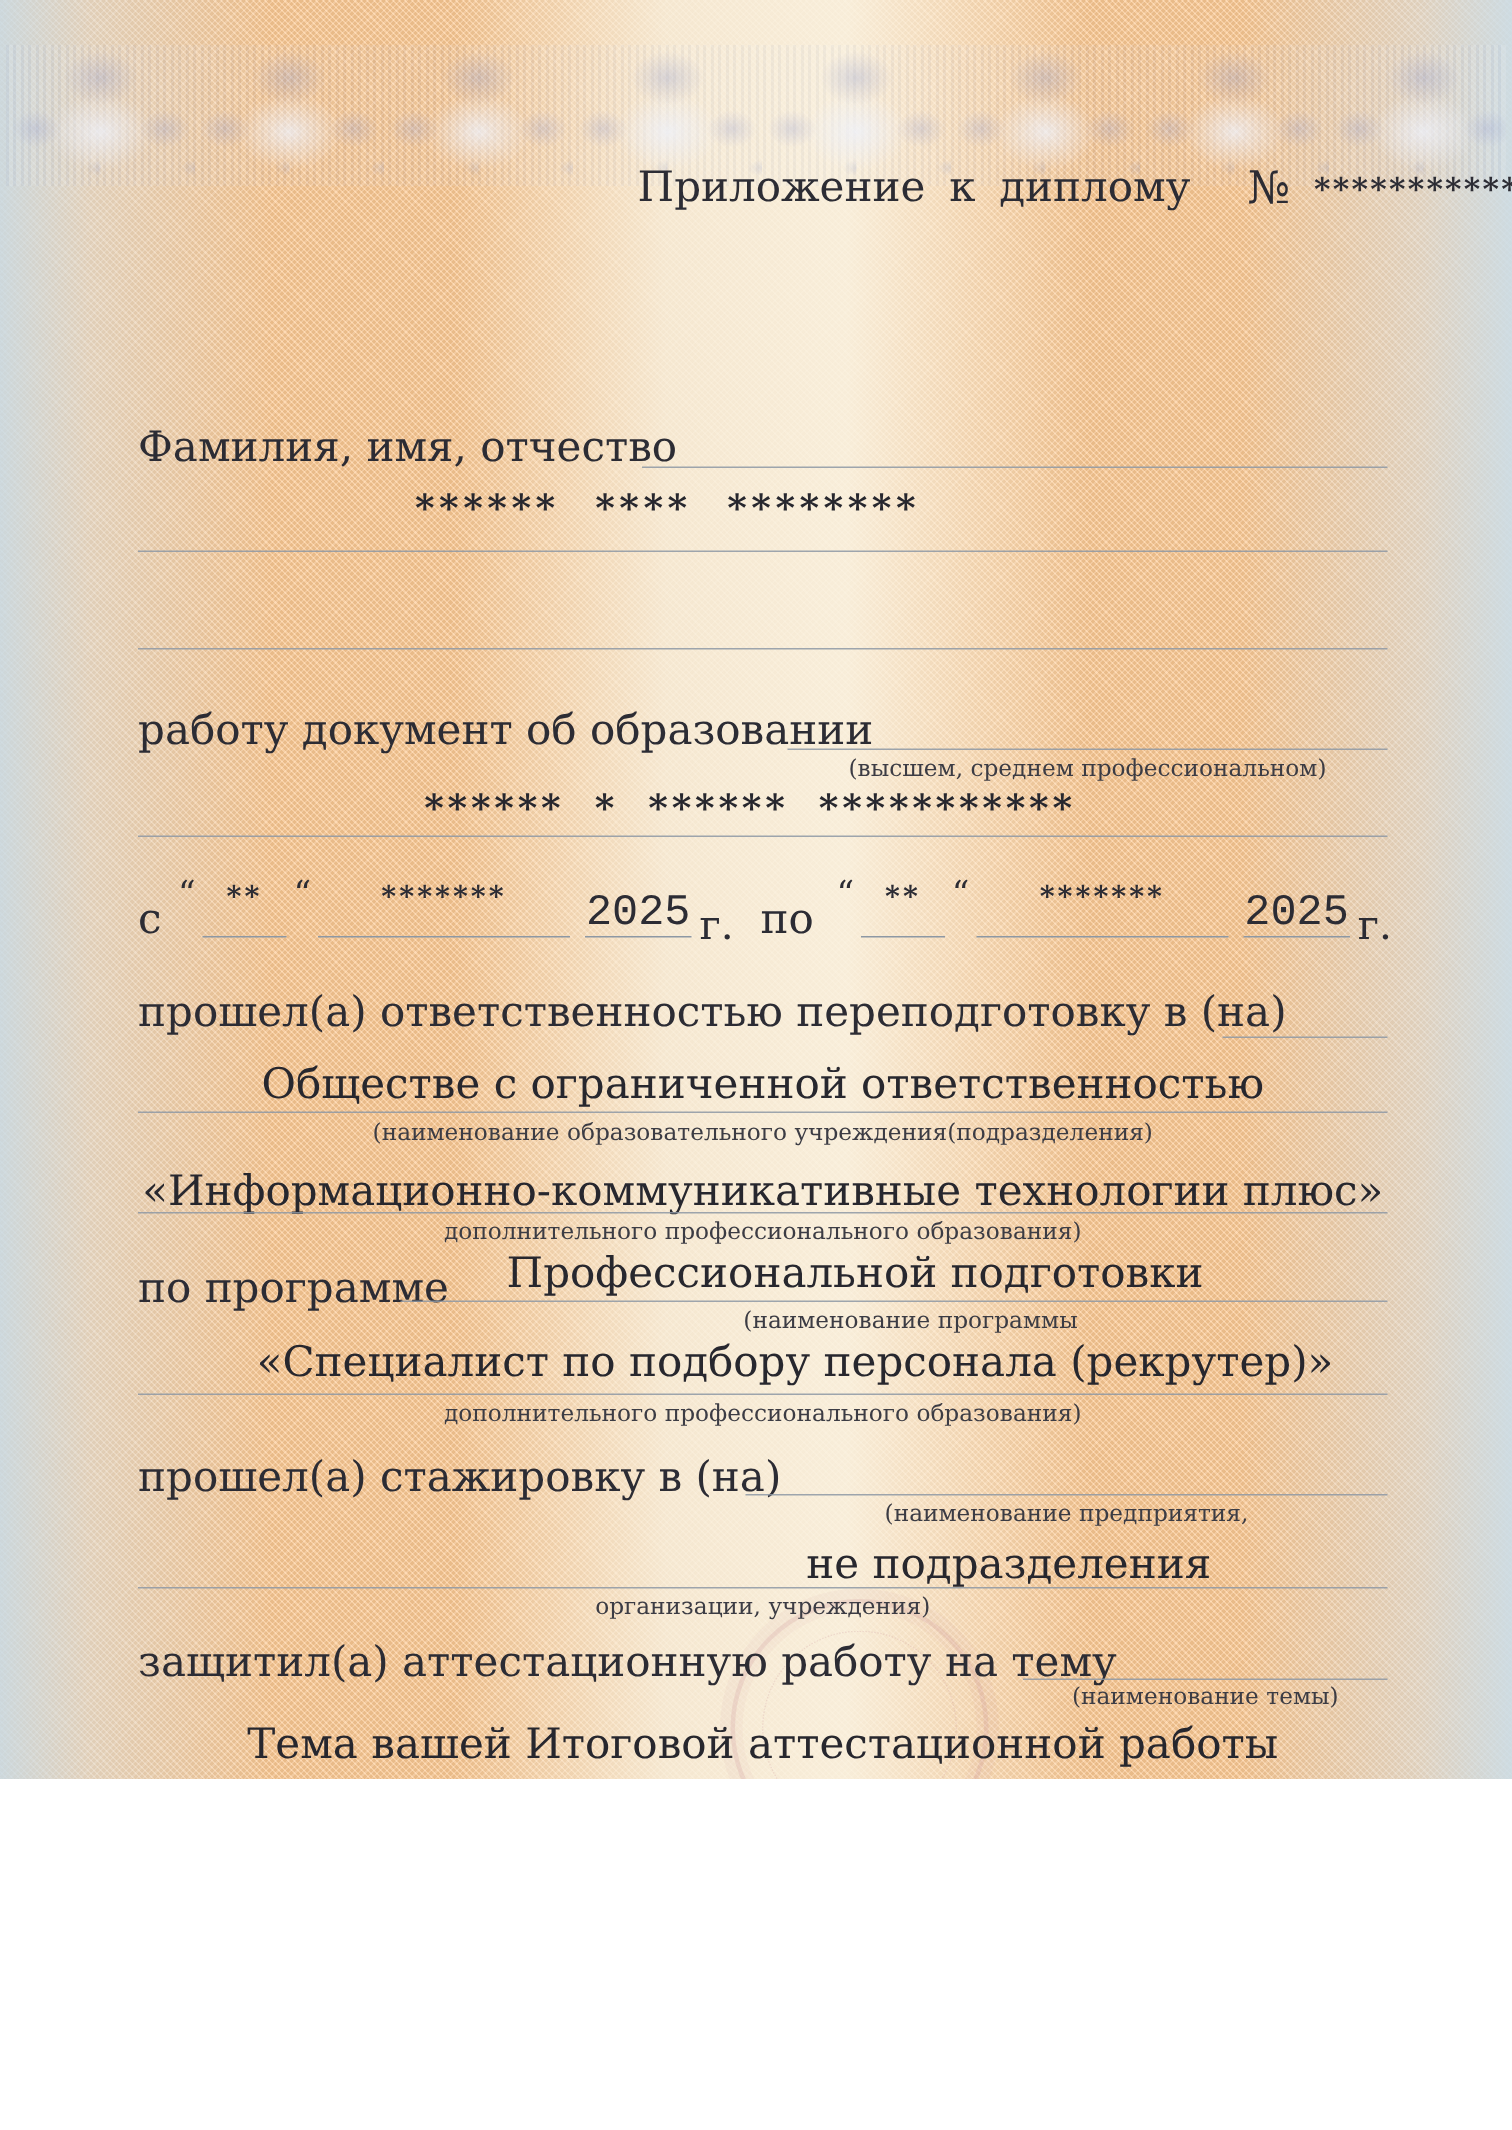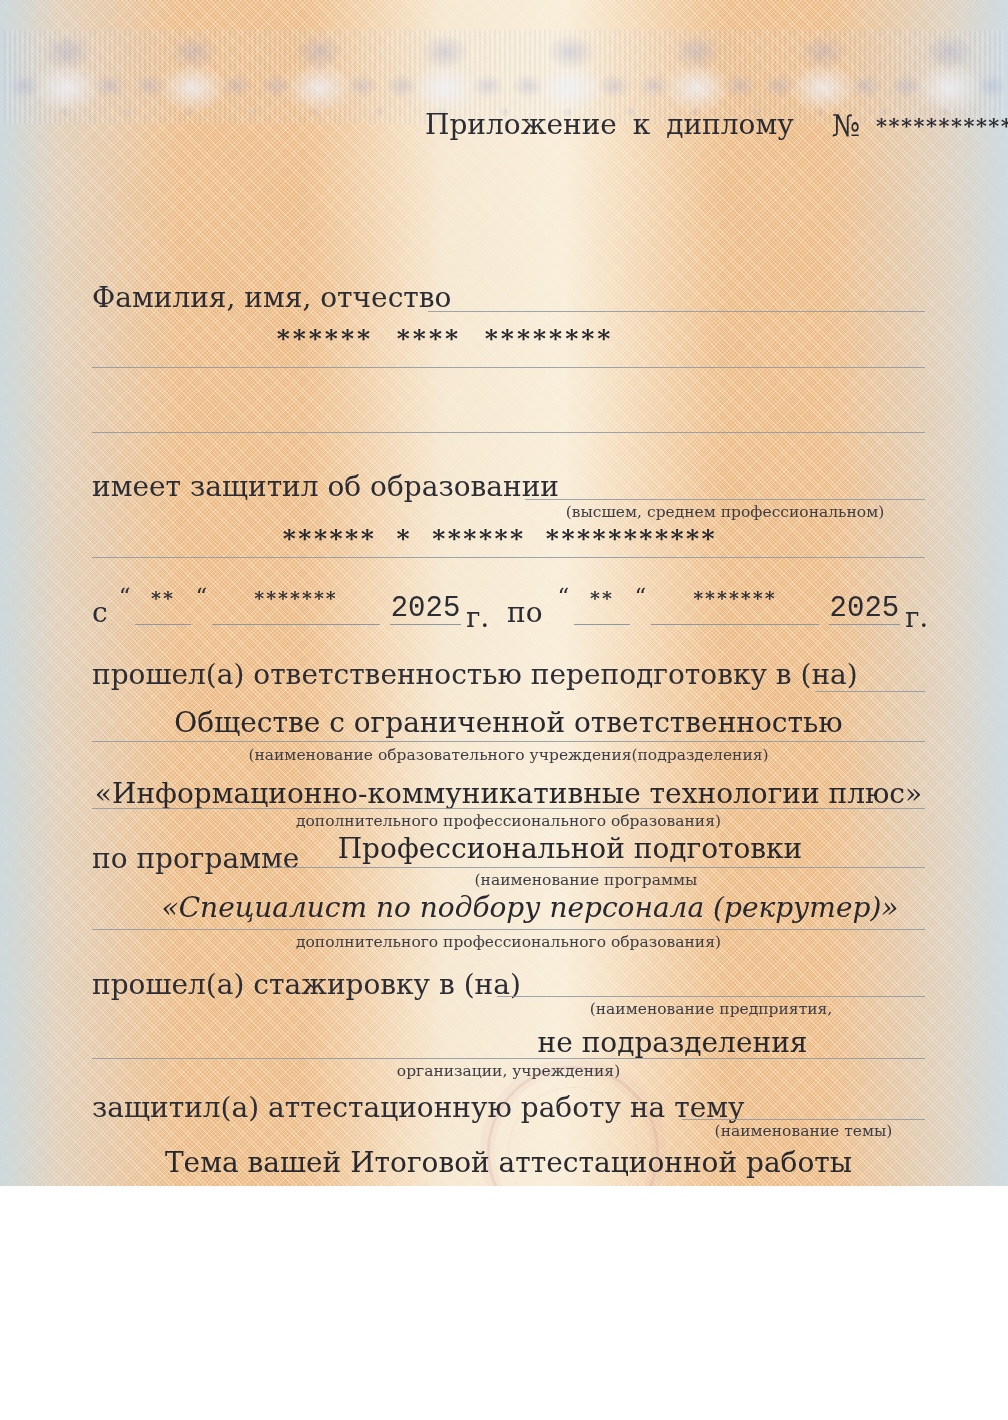--- a/index.html
+++ b/index.html
@@ -85,21 +85,21 @@
     <span class="header-no">№</span>
     <span class="header-num">************</span>
   </div>
 
   <div class="abs label" style="top:281px; left:92px;">Фамилия, имя, отчество</div>
   <div class="rule" style="top:311px; left:428px; width:497px;"></div>
   <div class="abs value stars-big" style="top:324px; left:92px; width:706px;">****** **** ********</div>
   <div class="rule" style="top:367px; left:92px; width:833px;"></div>
   <div class="rule" style="top:432px; left:92px; width:833px;"></div>
 
-  <div class="abs label" style="top:470px; left:92px;">имеет защитил об образовании</div>
+  <div class="abs label" style="top:470px; left:92px;">работу документ об образовании</div>
   <div class="rule" style="top:499px; left:525px; width:400px;"></div>
   <div class="abs caption" style="top:503px; left:525px; width:400px;">(высшем, среднем профессиональном)</div>
   <div class="abs value stars-big" style="top:524px; left:92px; width:816px; letter-spacing:2.5px; word-spacing:9px;">****** * ****** ***********</div>
   <div class="rule" style="top:557px; left:92px; width:833px;"></div>
 
   <div class="abs date-row">
     <span class="dlabel">с</span>
     <span class="q">“</span>
     <span class="cell cell-day">
         <span class="stars-sm">**</span>
@@ -132,22 +132,22 @@
   <div class="abs value" style="top:706px; left:92px; width:833px;">Обществе с ограниченной ответственностью</div>
   <div class="rule" style="top:741px; left:92px; width:833px;"></div>
   <div class="abs caption" style="top:746px; left:92px; width:833px;">(наименование образовательного учреждения(подразделения)</div>
   <div class="abs value" style="top:777px; left:92px; width:833px;">«Информационно-коммуникативные технологии плюс»</div>
   <div class="rule" style="top:808px; left:92px; width:833px;"></div>
   <div class="abs caption" style="top:812px; left:92px; width:833px;">дополнительного профессионального образования)</div>
 
   <div class="abs label" style="top:842px; left:92px;">по программе</div>
   <div class="abs value" style="top:832px; left:265px; width:610px;">Профессиональной подготовки</div>
   <div class="rule" style="top:867px; left:267px; width:658px;"></div>
-  <div class="abs caption" style="top:871px; left:257px; width:658px;">(наименование программы</div>
-  <div class="abs value" style="top:891px; left:135px; width:790px;font-style:italic;">«Специалист по подбору персонала (рекрутер)»</div>
+  <div class="abs caption" style="top:871px; left:278px; width:658px;">(наименование программы</div>
+  <div class="abs value" style="top:891px; left:135px; width:790px;">«Специалист по подбору персонала (рекрутер)»</div>
   <div class="rule" style="top:929px; left:92px; width:833px;"></div>
   <div class="abs caption" style="top:933px; left:92px; width:833px;">дополнительного профессионального образования)</div>
 
   <div class="abs label" style="top:968px; left:92px;">прошел(а) стажировку в (на)</div>
   <div class="rule" style="top:996px; left:497px; width:428px;"></div>
   <div class="abs caption" style="top:1000px; left:497px; width:428px;">(наименование предприятия,</div>
   <div class="abs value" style="top:1026px; left:420px; width:505px;">не подразделения</div>
   <div class="rule" style="top:1058px; left:92px; width:833px;"></div>
   <div class="abs caption" style="top:1062px; left:92px; width:833px;">организации, учреждения)</div>
 

